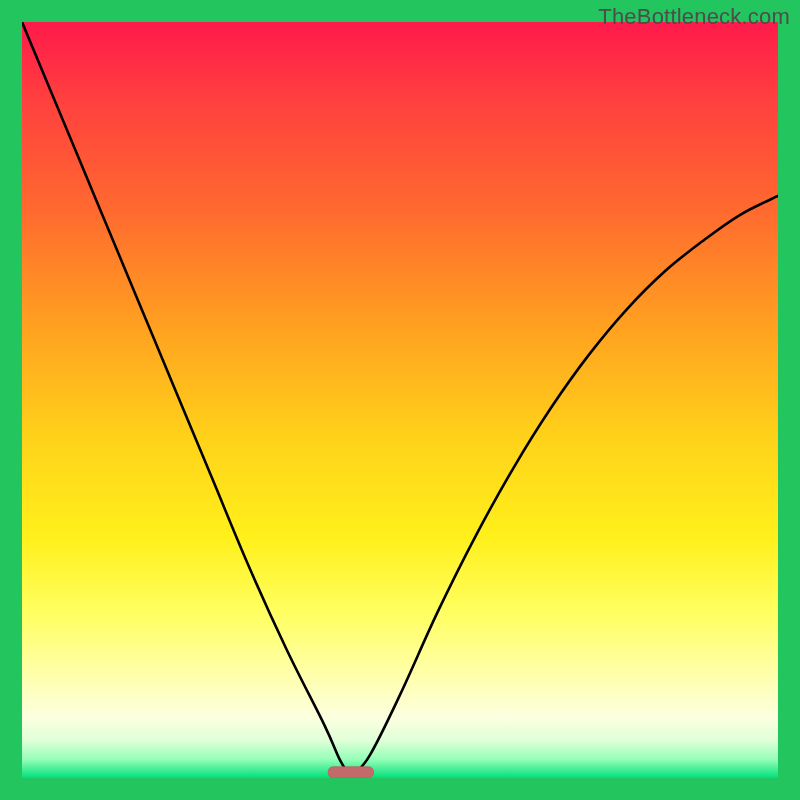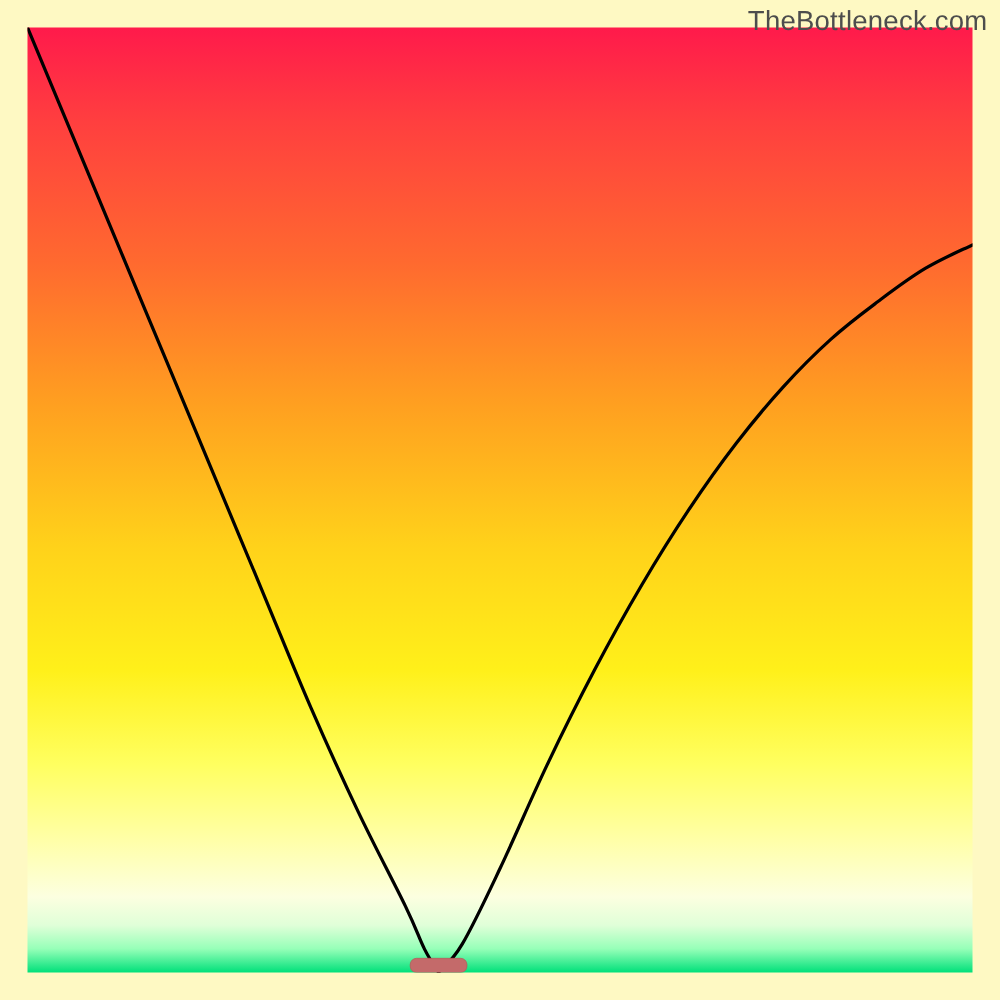--- a/index.html
+++ b/index.html
@@ -8,21 +8,21 @@
     width: 800px;
     height: 800px;
     overflow: hidden;
     background: #000;
     font-family: Arial, Helvetica, sans-serif;
   }
   .frame {
     position: relative;
     width: 800px;
     height: 800px;
-    background: #fef9c3;
+    background: #22c55e;
   }
   .plot {
     position: absolute;
     left: 22px;
     top: 22px;
     width: 756px;
     height: 756px;
     background: linear-gradient(to bottom,
       #ff1a4b 0%,
       #ff3f3f 10%,

